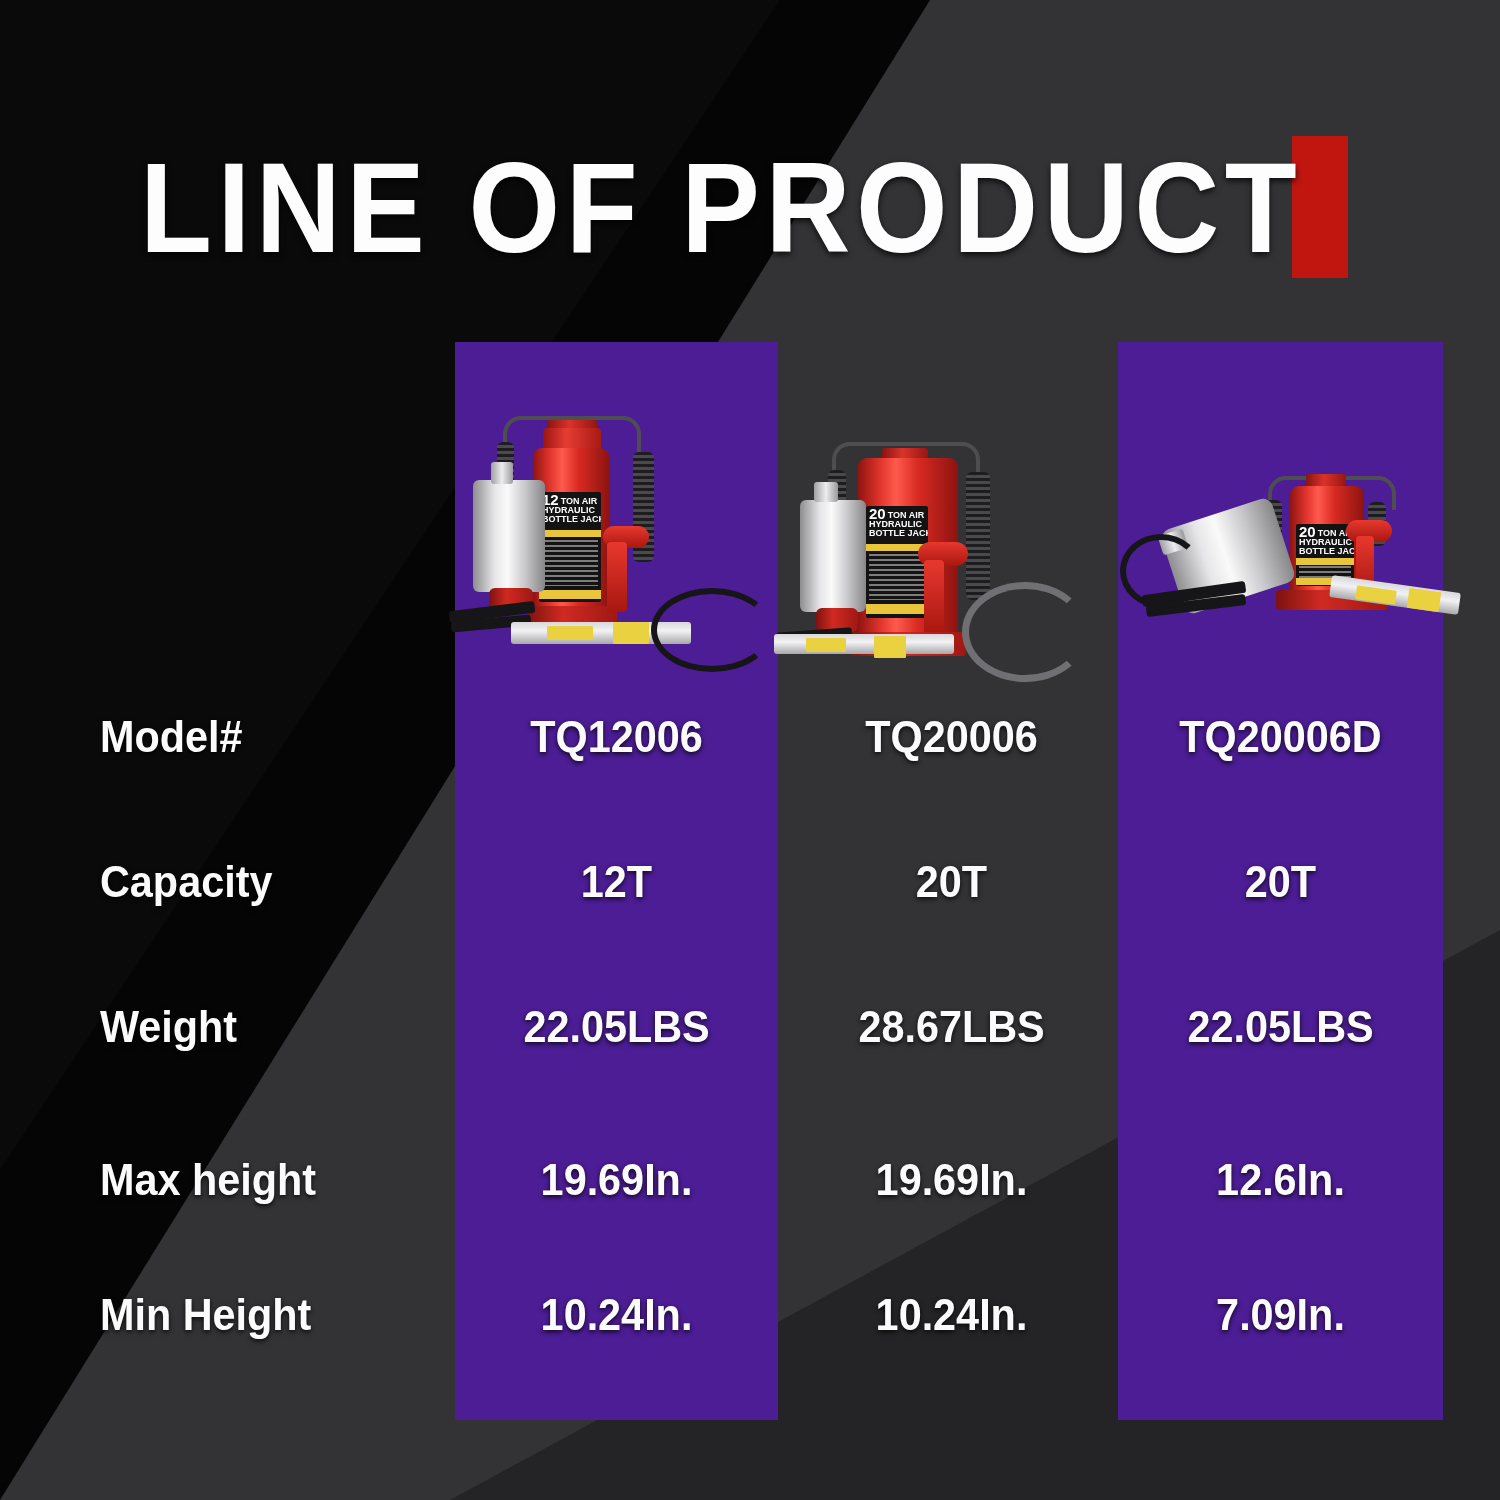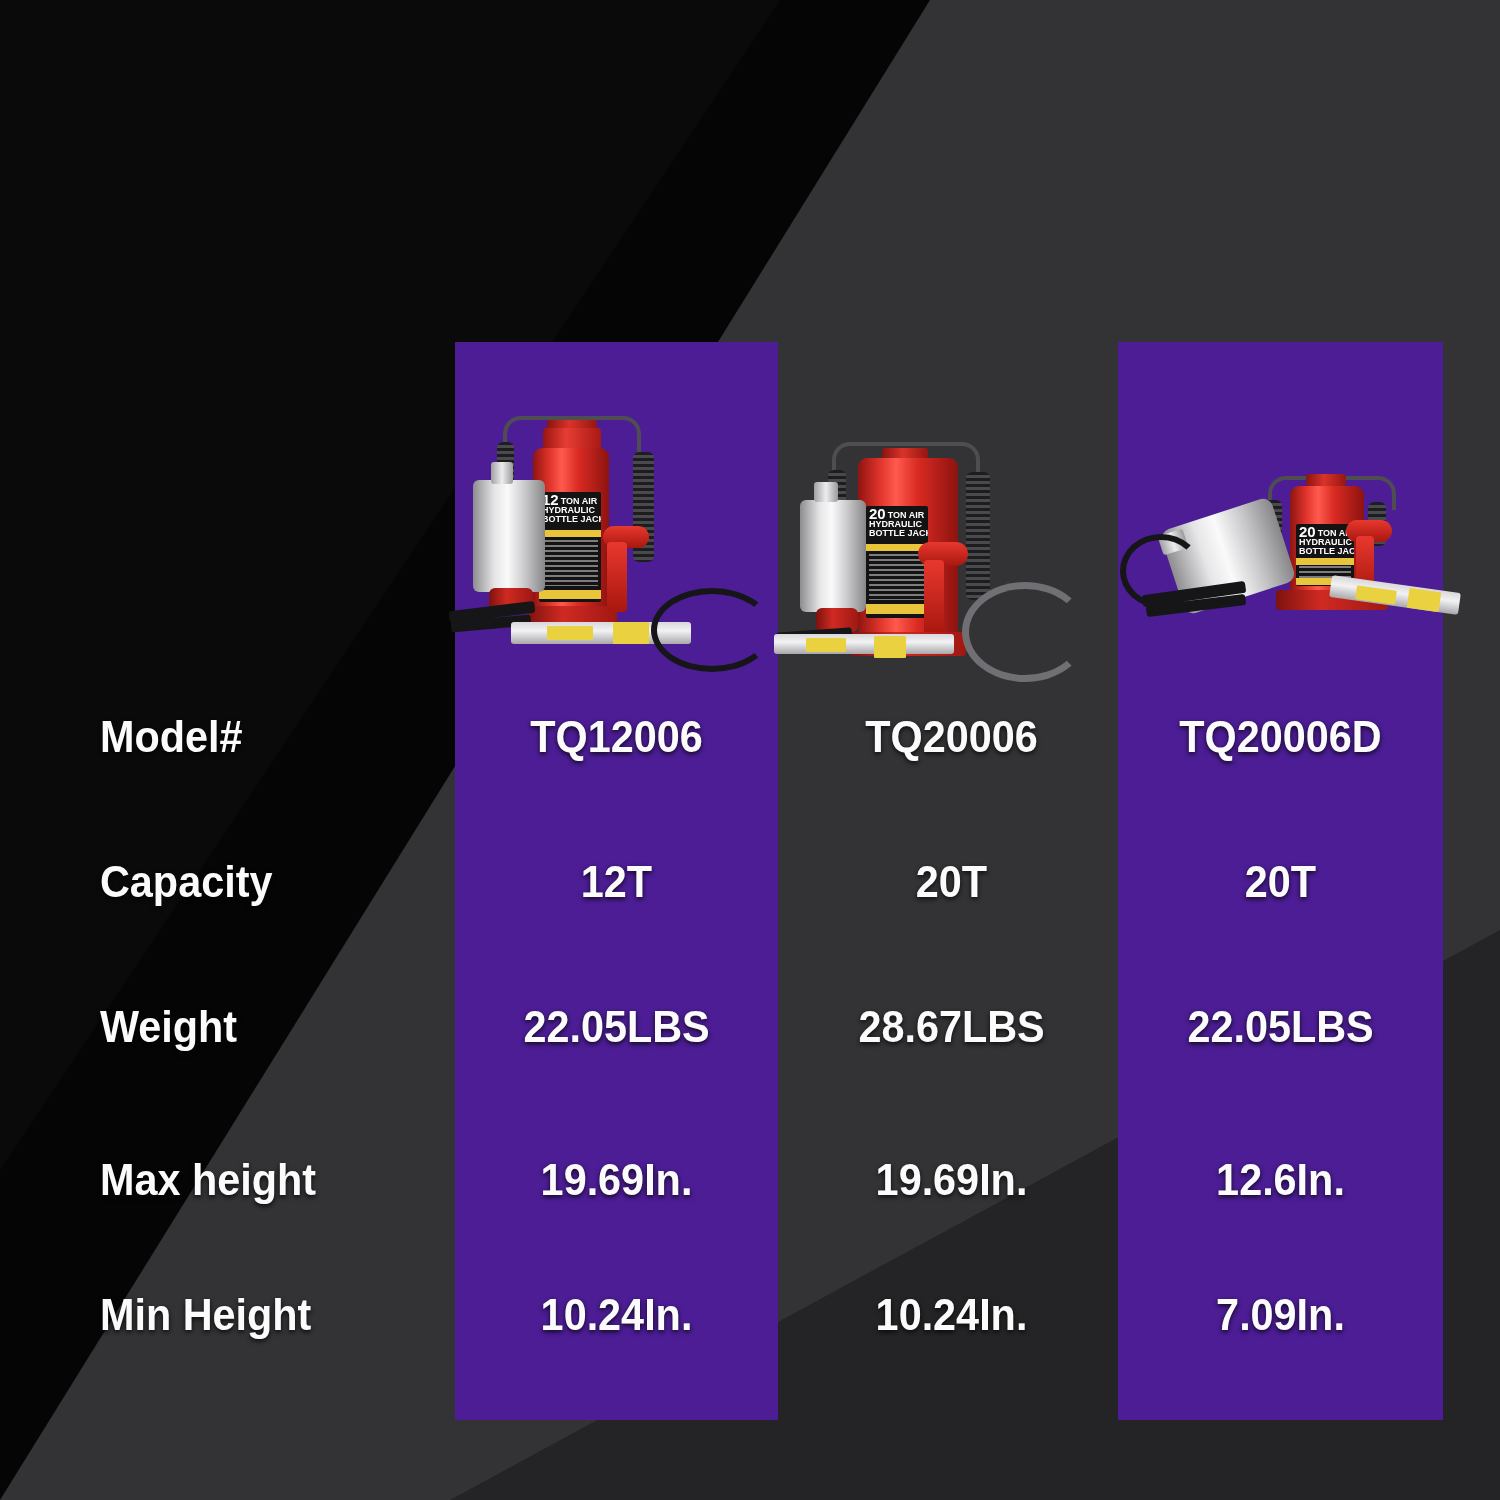--- a/index.html
+++ b/index.html
@@ -244,20 +244,24 @@
 </head>
 <body>
 
 <div id="page">
 
   <div class="bg-base"></div>
   <div class="bg-diagonal"></div>
   <div class="bg-diagonal-2"></div>
   <div class="bg-diagonal-3"></div>
 
+  <div class="title-wrap">
+    <div class="title-accent"></div>
+    <div class="title-text">LINE OF PRODUCT</div>
+  </div>
 
   <div class="panel red" id="panel-1">
     <div class="product" id="product-1">
 
       <div class="jack-handle" style="left:48px; top:16px; width:130px; height:36px;"></div>
 
       <div class="jack-spring" style="left:42px; top:42px; width:17px; height:58px;"></div>
       <div class="jack-spring" style="left:178px; top:52px; width:21px; height:110px;"></div>
 
       <div class="jack-cap" style="left:92px; top:20px; width:50px; height:12px;"></div>

